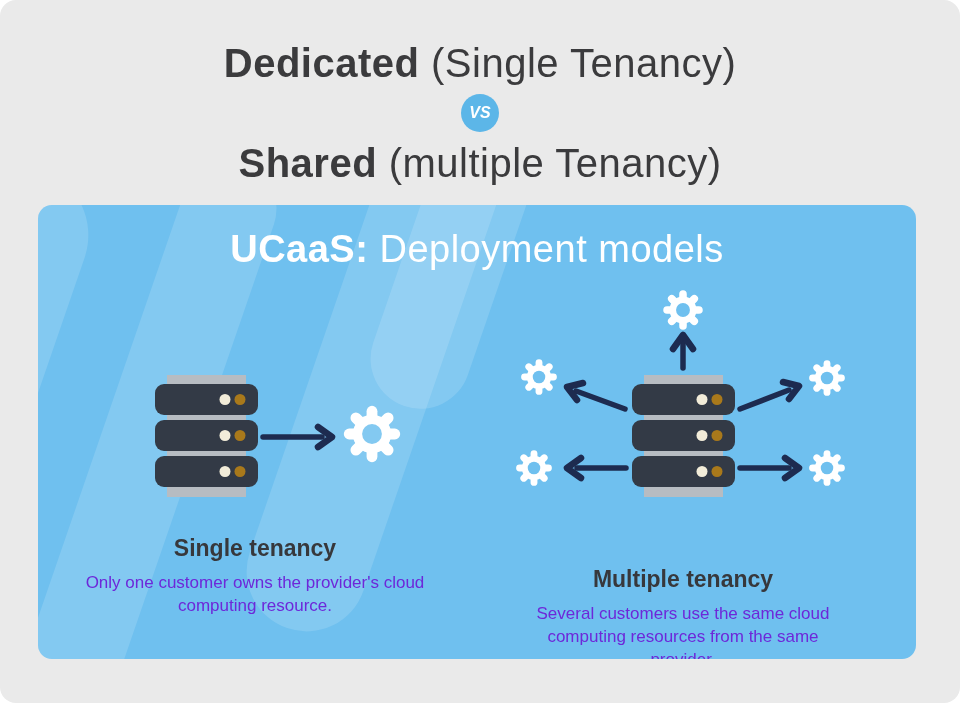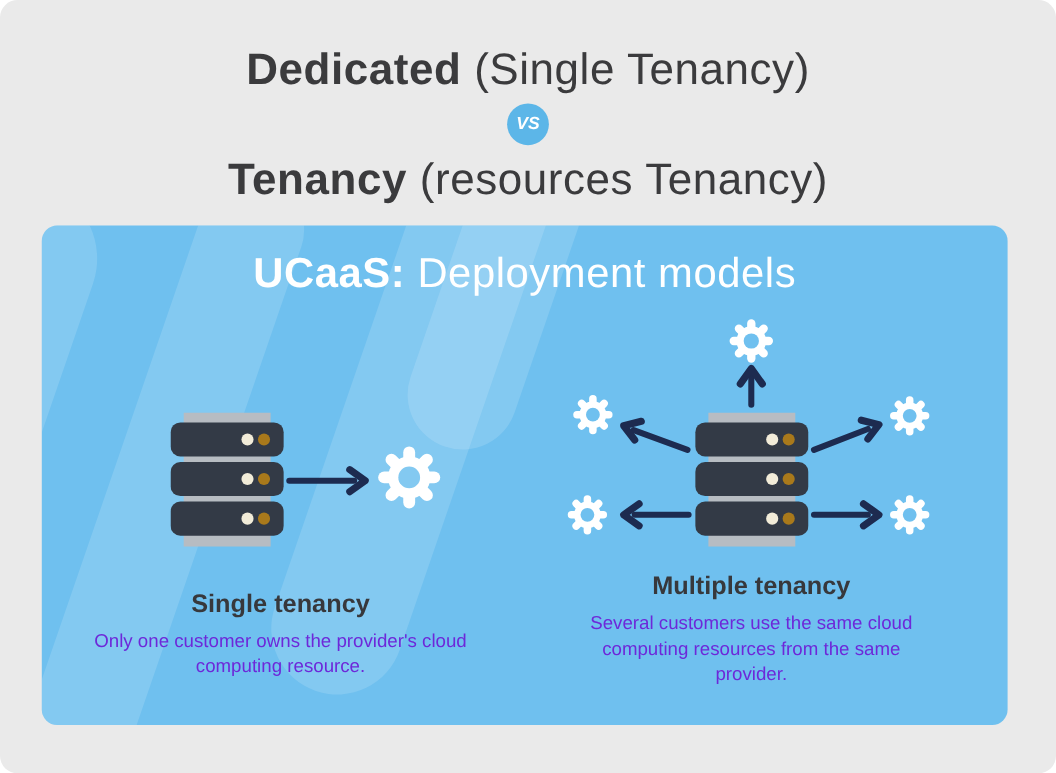--- a/index.html
+++ b/index.html
@@ -22,21 +22,21 @@
   .s3{left:370px;top:-120px;width:100px;height:330px;border-radius:50px;}
   .s4{left:290px;top:-180px;width:120px;height:620px;border-radius:60px;}
   .card-heading{position:relative;margin-top:22px;text-align:center;color:#ffffff;
                 font-size:38px;line-height:44px;font-weight:300;letter-spacing:.5px;}
   .card-heading .b{font-weight:800;}
   svg.icon{position:absolute;display:block;}
   .arrows{position:absolute;left:0;top:0;width:878px;height:454px;pointer-events:none;}
   .col-title{position:absolute;top:314px;text-align:center;font-size:23px;font-weight:800;color:#37383c;}
   .col-desc{position:absolute;top:350px;text-align:center;font-size:17px;line-height:23px;color:#6d28d9;}
   .col-left{left:27px;width:380px;margin-top:16px;}
-  .col-right{left:460px;width:370px;}
+  .col-right{left:460px;width:370px;margin-top:47px;}
   .col-desc.col-left{padding:0 10px;width:360px;}
   .col-desc.col-right{padding:0 25px;width:320px;}
 </style>
 </head>
 <body>
 
 <svg width="0" height="0" style="position:absolute" aria-hidden="true">
   <defs>
     <mask id="gear-hole" maskUnits="userSpaceOnUse" x="0" y="0" width="100" height="100">
       <rect width="100" height="100" fill="#fff"></rect>
@@ -68,21 +68,21 @@
       </g>
     </g>
   </defs>
 </svg>
 
 <div class="panel">
 
   <div class="hdr">
     <div class="hdr-line hdr-line1"><span class="b">Dedicated</span><span> (Single Tenancy)</span></div>
     <div class="vs-badge">VS</div>
-    <div class="hdr-line"><span class="b">Tenancy</span><span> (resources Tenancy)</span></div>
+    <div class="hdr-line"><span class="b">Shared</span><span> (multiple Tenancy)</span></div>
   </div>
 
   <div class="card">
     <div class="stripe s1"></div>
     <div class="stripe s2"></div>
     <div class="stripe s3"></div>
     <div class="stripe s4"></div>
 
     <div class="card-heading"><span class="b">UCaaS:</span><span> Deployment models</span></div>
 

